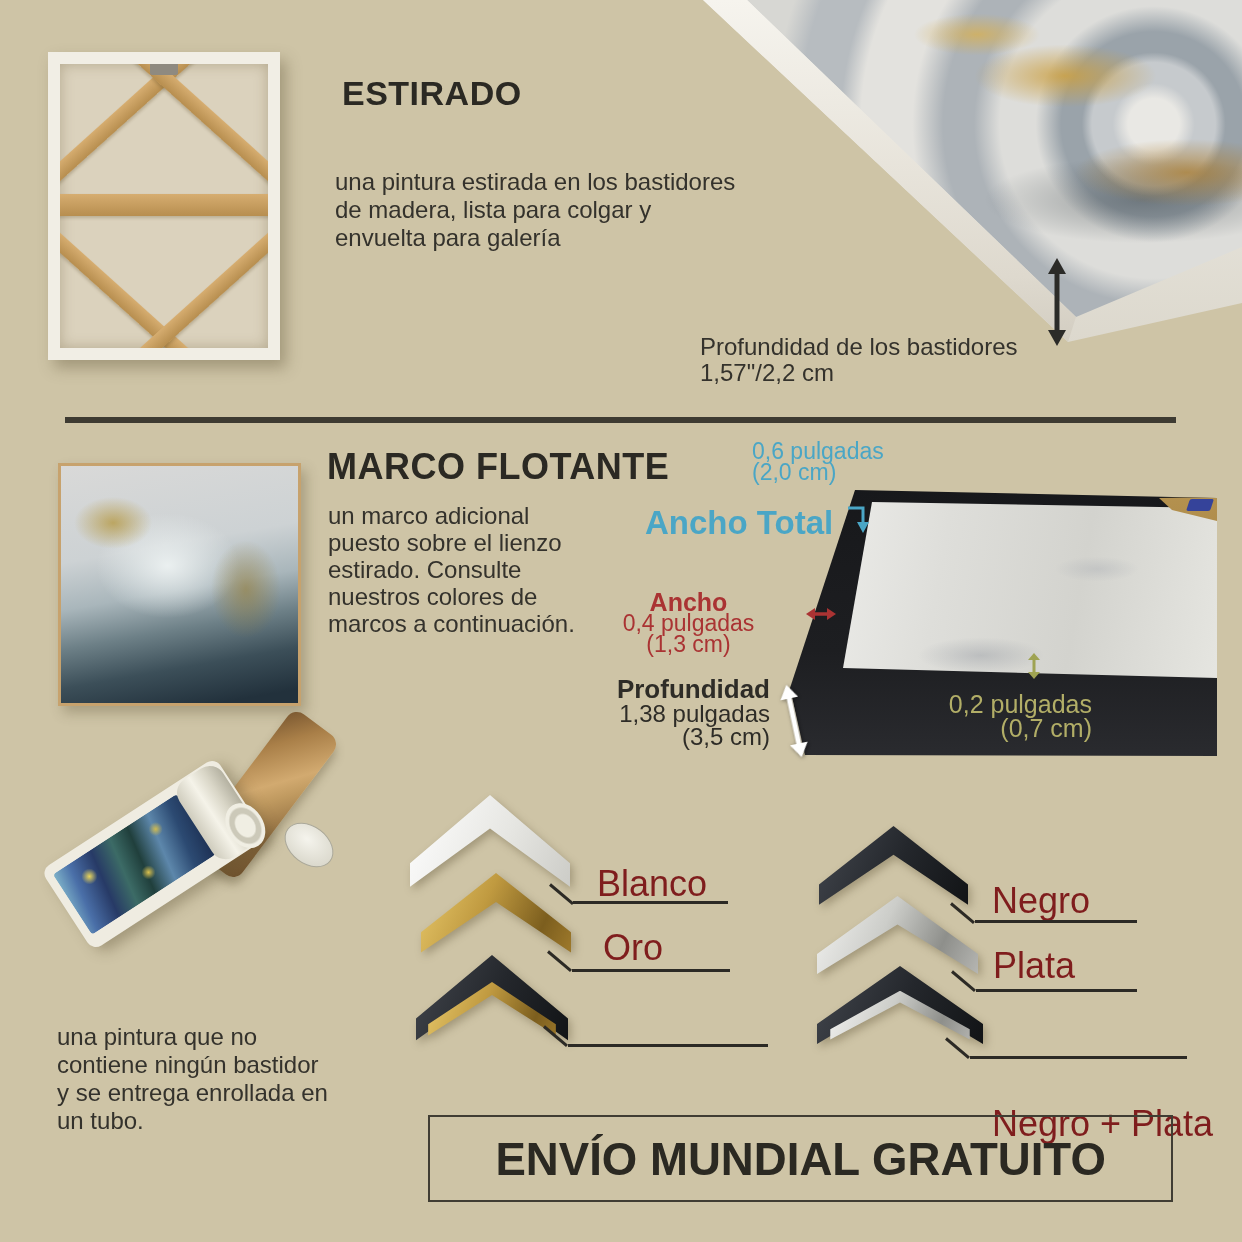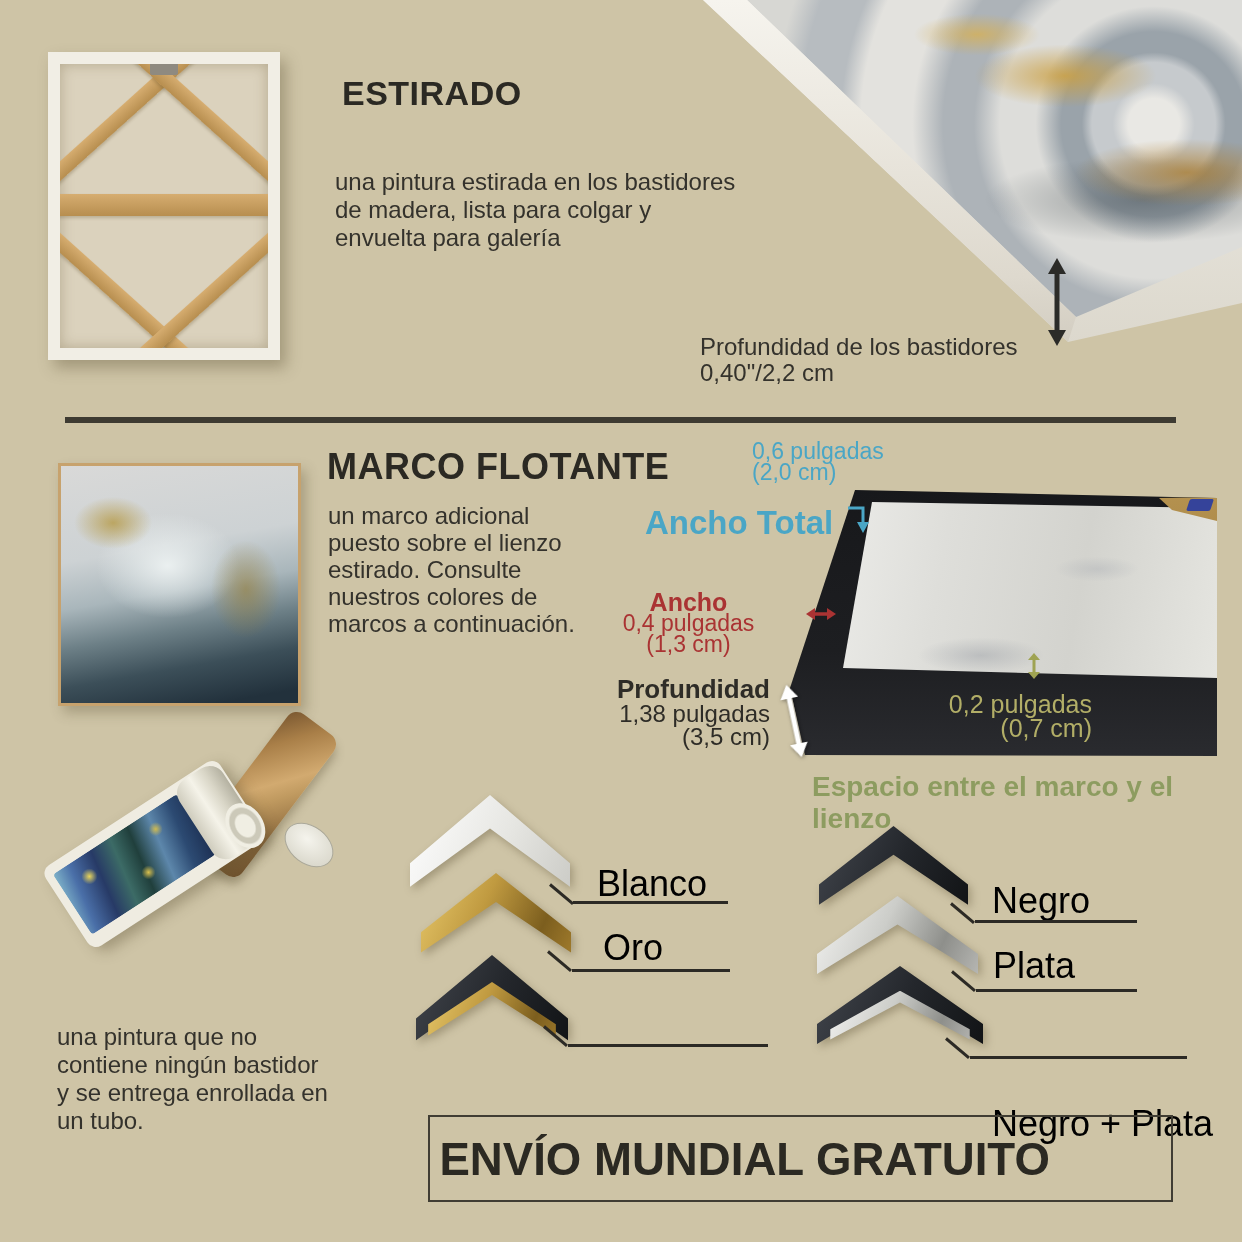--- a/index.html
+++ b/index.html
@@ -100,21 +100,21 @@
   .band-gold{background:linear-gradient(115deg,#e9ca6c,#c09a40 40%,#7c5e1e 75%,#a57f2e);}
   .band-black{background:linear-gradient(115deg,#43474e,#24272c 50%,#101214);}
   .band-silver{background:linear-gradient(115deg,#f4f4f2,#cccdc9 40%,#8e8f8b 72%,#bcbcb8);}
   .chev-blanco{left:410px; top:795px; width:160px; height:112px;}
   .chev-oro{left:421px; top:873px; width:150px; height:97px;}
   .chev-negrooro{left:416px; top:955px; width:152px; height:104px;}
   .chev-negro{left:819px; top:826px; width:149px; height:96px;}
   .chev-plata{left:817px; top:896px; width:161px; height:95px;}
   .chev-negroplata{left:817px; top:966px; width:166px; height:95px;}
 
-  .option-label{font-size:36px; color:#000000; line-height:1;}
+  .option-label{font-size:36px; color:#7f1d1d; line-height:1;}
   .uline{height:3px; background:#2c2a25;}
   .leader{width:30px; height:3px; background:#2c2a25; transform:rotate(40deg); transform-origin:left center;}
 
   .lbl-blanco{left:597px; top:866px;} .ul-blanco{left:573px; top:901px; width:155px;} .ld-blanco{left:550px; top:883px;}
   .lbl-oro{left:603px; top:930px;}    .ul-oro{left:572px; top:969px; width:158px;}    .ld-oro{left:548px; top:950px;}
   .lbl-negrooro{left:578px; top:1010px;} .ul-negrooro{left:568px; top:1044px; width:200px;} .ld-negrooro{left:544px; top:1025px;}
   .lbl-negro{left:992px; top:883px;}  .ul-negro{left:975px; top:920px; width:162px;}  .ld-negro{left:951px; top:902px;}
   .lbl-plata{left:993px; top:948px;}  .ul-plata{left:976px; top:989px; width:161px;}  .ld-plata{left:952px; top:970px;}
   .lbl-negroplata{left:992px; top:1066px;margin-top:40px;} .ul-negroplata{left:970px; top:1056px; width:217px;} .ld-negroplata{left:946px; top:1037px;}
 
@@ -134,21 +134,21 @@
       radial-gradient(circle 5px at 55% 70%, #d9c04e, transparent 7px),
       radial-gradient(circle 5px at 75% 25%, #cdb951, transparent 7px),
       linear-gradient(100deg,#7fb3c9 0%, #4a6fa8 12%, #273a66 28%, #3c6b66 42%, #203f3c 55%, #5d87ab 70%, #2c4a72 85%, #1c2f52 100%);}
   .roll-cyl{position:absolute; right:2px; top:2px; width:52px; height:92px; border-radius:16px;
     background:linear-gradient(90deg,#cfccbd,#f5f3e9 40%,#d9d6c7 70%,#b4b1a1);}
   .roll-end{position:absolute; right:-6px; bottom:-2px; width:36px; height:48px; border-radius:50%;
     background:radial-gradient(#f0eee3 0 34%, #ccc9b9 40% 54%, #f0eee3 60% 74%, #bcb9a8 80%);}
 
   
   .banner{left:428px; top:1115px; width:741px; height:83px; border:2px solid #403d33;
-    display:flex; align-items:center; justify-content:flex-start;}
+    display:flex; align-items:center; justify-content:center;}
   .banner span{font-size:47px; font-weight:bold; color:#2b2922; letter-spacing:0px; transform:scaleX(.97);}
 
   svg{display:block;}
 </style>
 </head>
 <body>
 
 <div class="page">
 
   <div class="abs photo-canvasback">
@@ -172,21 +172,21 @@
     <div class="slab-leftface"></div>
   </div>
 
   <svg class="abs" style="left:1046px; top:258px;" width="22" height="88" viewBox="0 0 22 88">
     <line x1="11" y1="12" x2="11" y2="76" stroke="#2b2b28" stroke-width="5"></line>
     <polygon points="11,0 2,16 20,16" fill="#2b2b28"></polygon>
     <polygon points="11,88 2,72 20,72" fill="#2b2b28"></polygon>
   </svg>
 
   <div class="abs bodytxt pre p-depth">Profundidad de los bastidores
-0,40"/2,2 cm</div>
+1,57"/2,2 cm</div>
 
   <div class="abs divider"></div>
 
   <div class="abs bodytxt pre p-marco">un marco adicional
 puesto sobre el lienzo
 estirado. Consulte
 nuestros colores de
 marcos a continuación.</div>
   <div class="abs h1 t-marco">MARCO FLOTANTE</div>
 
@@ -243,21 +243,20 @@
     <polygon points="12,0 3,14 21,14" fill="#ffffff"></polygon>
     <polygon points="12,74 3,60 21,60" fill="#ffffff"></polygon>
   </svg>
 
   <svg class="abs" style="left:1026px; top:653px;" width="16" height="26" viewBox="0 0 16 26">
     <line x1="8" y1="4" x2="8" y2="22" stroke="#9fa352" stroke-width="3"></line>
     <polygon points="8,0 2,7 14,7" fill="#9fa352"></polygon>
     <polygon points="8,26 2,19 14,19" fill="#9fa352"></polygon>
   </svg>
 
-  <div class="abs sage ann-espacio">Espacio entre el marco y el lienzo</div>
 
   <div class="abs chev chev-blanco">
     <div class="band band-white"></div>
   </div>
   <div class="abs chev chev-oro">
     <div class="band band-gold"></div>
   </div>
   <div class="abs chev chev-negrooro">
     <div class="band band-black"></div>
     <div class="stripe band-gold"></div>

